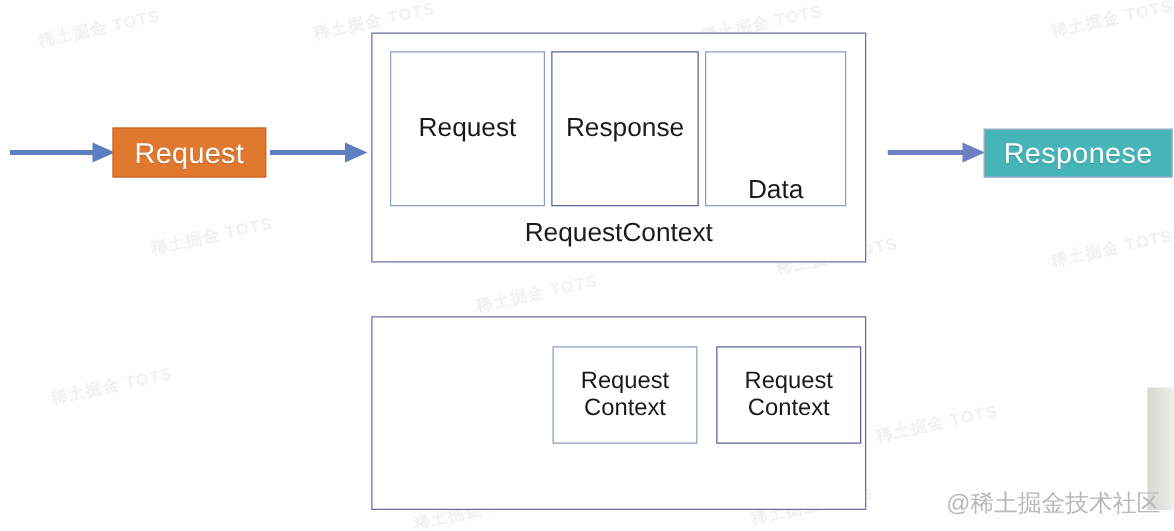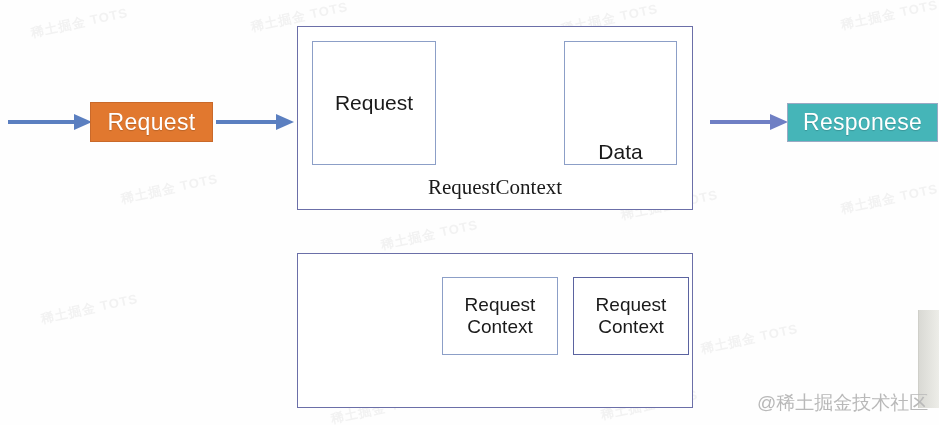--- a/index.html
+++ b/index.html
@@ -144,26 +144,29 @@
     <polygon points="60,4 78,12 60,20" fill="#5b7fc0"></polygon>
   </svg>
 
   <div class="outer-box" style="left:297px; top:26px; width:396px; height:184px;">
   </div>
 
   <div class="inner-box" style="left:312px; top:41px; width:124px; height:124px;">
     <span>Request</span>
   </div>
 
+  <div class="inner-box dark-edge" style="left:441px; top:41px; width:118px; height:124px;">
+    <span>Response</span>
+  </div>
 
   <div class="inner-box" style="left:564px; top:41px; width:113px; height:124px;align-items:flex-end;">
     <span>Data</span>
   </div>
 
-  <div class="caption" style="left:297px; top:175px; width:396px;font-family:Liberation Serif, serif;">RequestContext</div>
+  <div class="caption" style="left:297px; top:175px; width:396px;">RequestContext</div>
 
   <svg class="arrow" style="left:710px; top:110px; width:78px;" viewBox="0 0 78 24">
     <line x1="0" y1="12" x2="62" y2="12" stroke="#6f7fc4" stroke-width="4"></line>
     <polygon points="60,4 78,12 60,20" fill="#6f7fc4"></polygon>
   </svg>
 
   <div class="pill pill-response" style="left:787px; top:103px; width:149px; height:37px;">
     <span>Responese</span>
   </div>
 

